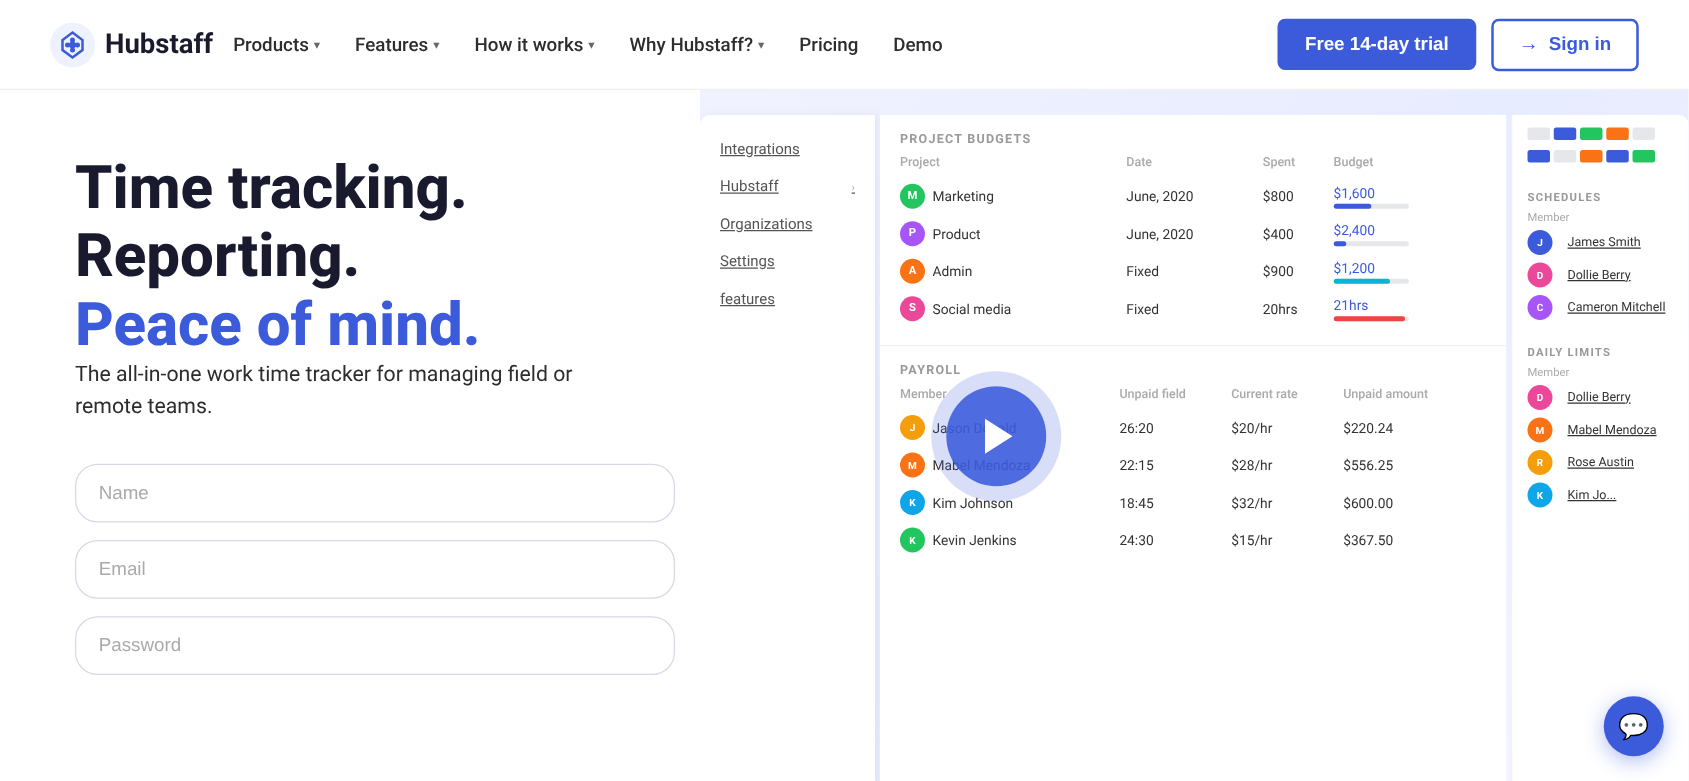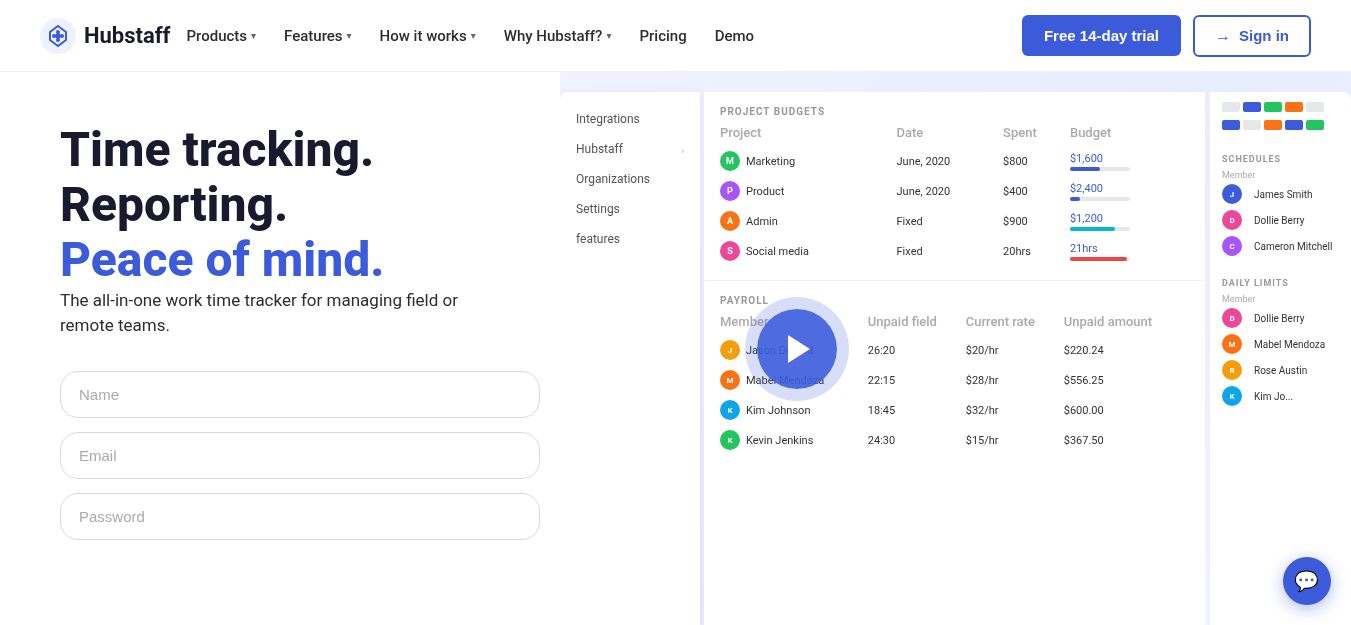--- a/index.html
+++ b/index.html
@@ -68,21 +68,21 @@
     }
 
     
     .dash-sidebar {
       width: 140px; background: #fff; border-radius: 8px 0 0 0;
       padding: 12px 0; box-shadow: 2px 0 8px rgba(0,0,0,0.05);
       flex-shrink: 0;
     }
     .dash-sidebar-item {
       padding: 8px 16px; font-size: 12px; color: #555; cursor: pointer;
-      display: flex; align-items: flex-end; justify-content: space-between;
+      display: flex; align-items: flex-end; justify-content: space-between; text-decoration: underline;
     }
     .dash-sidebar-chevron { font-size: 9px; color: #aaa; }
 
     
     .dash-main {
       flex: 1; background: #fff; border-radius: 0;
       display: flex; flex-direction: column; gap: 0;
       overflow: hidden;
     }
 
@@ -90,21 +90,21 @@
     .dash-section {
       padding: 14px 16px;
       border-bottom: 1px solid #f0f0f0;
     }
     .dash-section-title {
       font-size: 10px; font-weight: 700; color: #999; letter-spacing: 1px;
       text-transform: uppercase; margin-bottom: 8px;
     }
     .dash-table { width: 100%; border-collapse: collapse; }
     .dash-table th {
-      font-size: 13px; color: #aaa; font-weight: 500; text-align: left;
+      font-size: 10px; color: #aaa; font-weight: 500; text-align: left;
       padding: 0 0 6px 0;
     }
     .dash-table td {
       font-size: 11px; color: #333; padding: 5px 0; vertical-align: middle;
     }
     .dash-table td:last-child { color: #3b5bdb; }
     .project-dot {
       width: 20px; height: 20px; border-radius: 50%; display: inline-flex;
       align-items: center; justify-content: center; font-size: 9px;
       color: #fff; font-weight: 700; margin-right: 6px;
@@ -144,21 +144,21 @@
     .dash-right-section-title {
       font-size: 9px; font-weight: 700; color: #999; letter-spacing: 1px;
       text-transform: uppercase; margin-bottom: 6px;
     }
     .dash-right-col-header {
       font-size: 9px; color: #aaa; margin-bottom: 4px;
     }
     .dash-right-row {
       display: flex; align-items: center; gap: 6px; margin-bottom: 6px;
     }
-    .dash-right-name { font-size: 10px; color: #333; }
+    .dash-right-name { font-size: 10px; color: #333; text-decoration: underline; }
 
     
     .play-overlay {
       position: absolute;
       top: 50%; left: 30%;
       transform: translate(-50%, -50%);
       width: 80px; height: 80px; border-radius: 50%;
       background: rgba(59, 91, 219, 0.9);
       display: flex; align-items: center; justify-content: center;
       cursor: pointer; box-shadow: 0 0 0 12px rgba(59,91,219,0.2);

